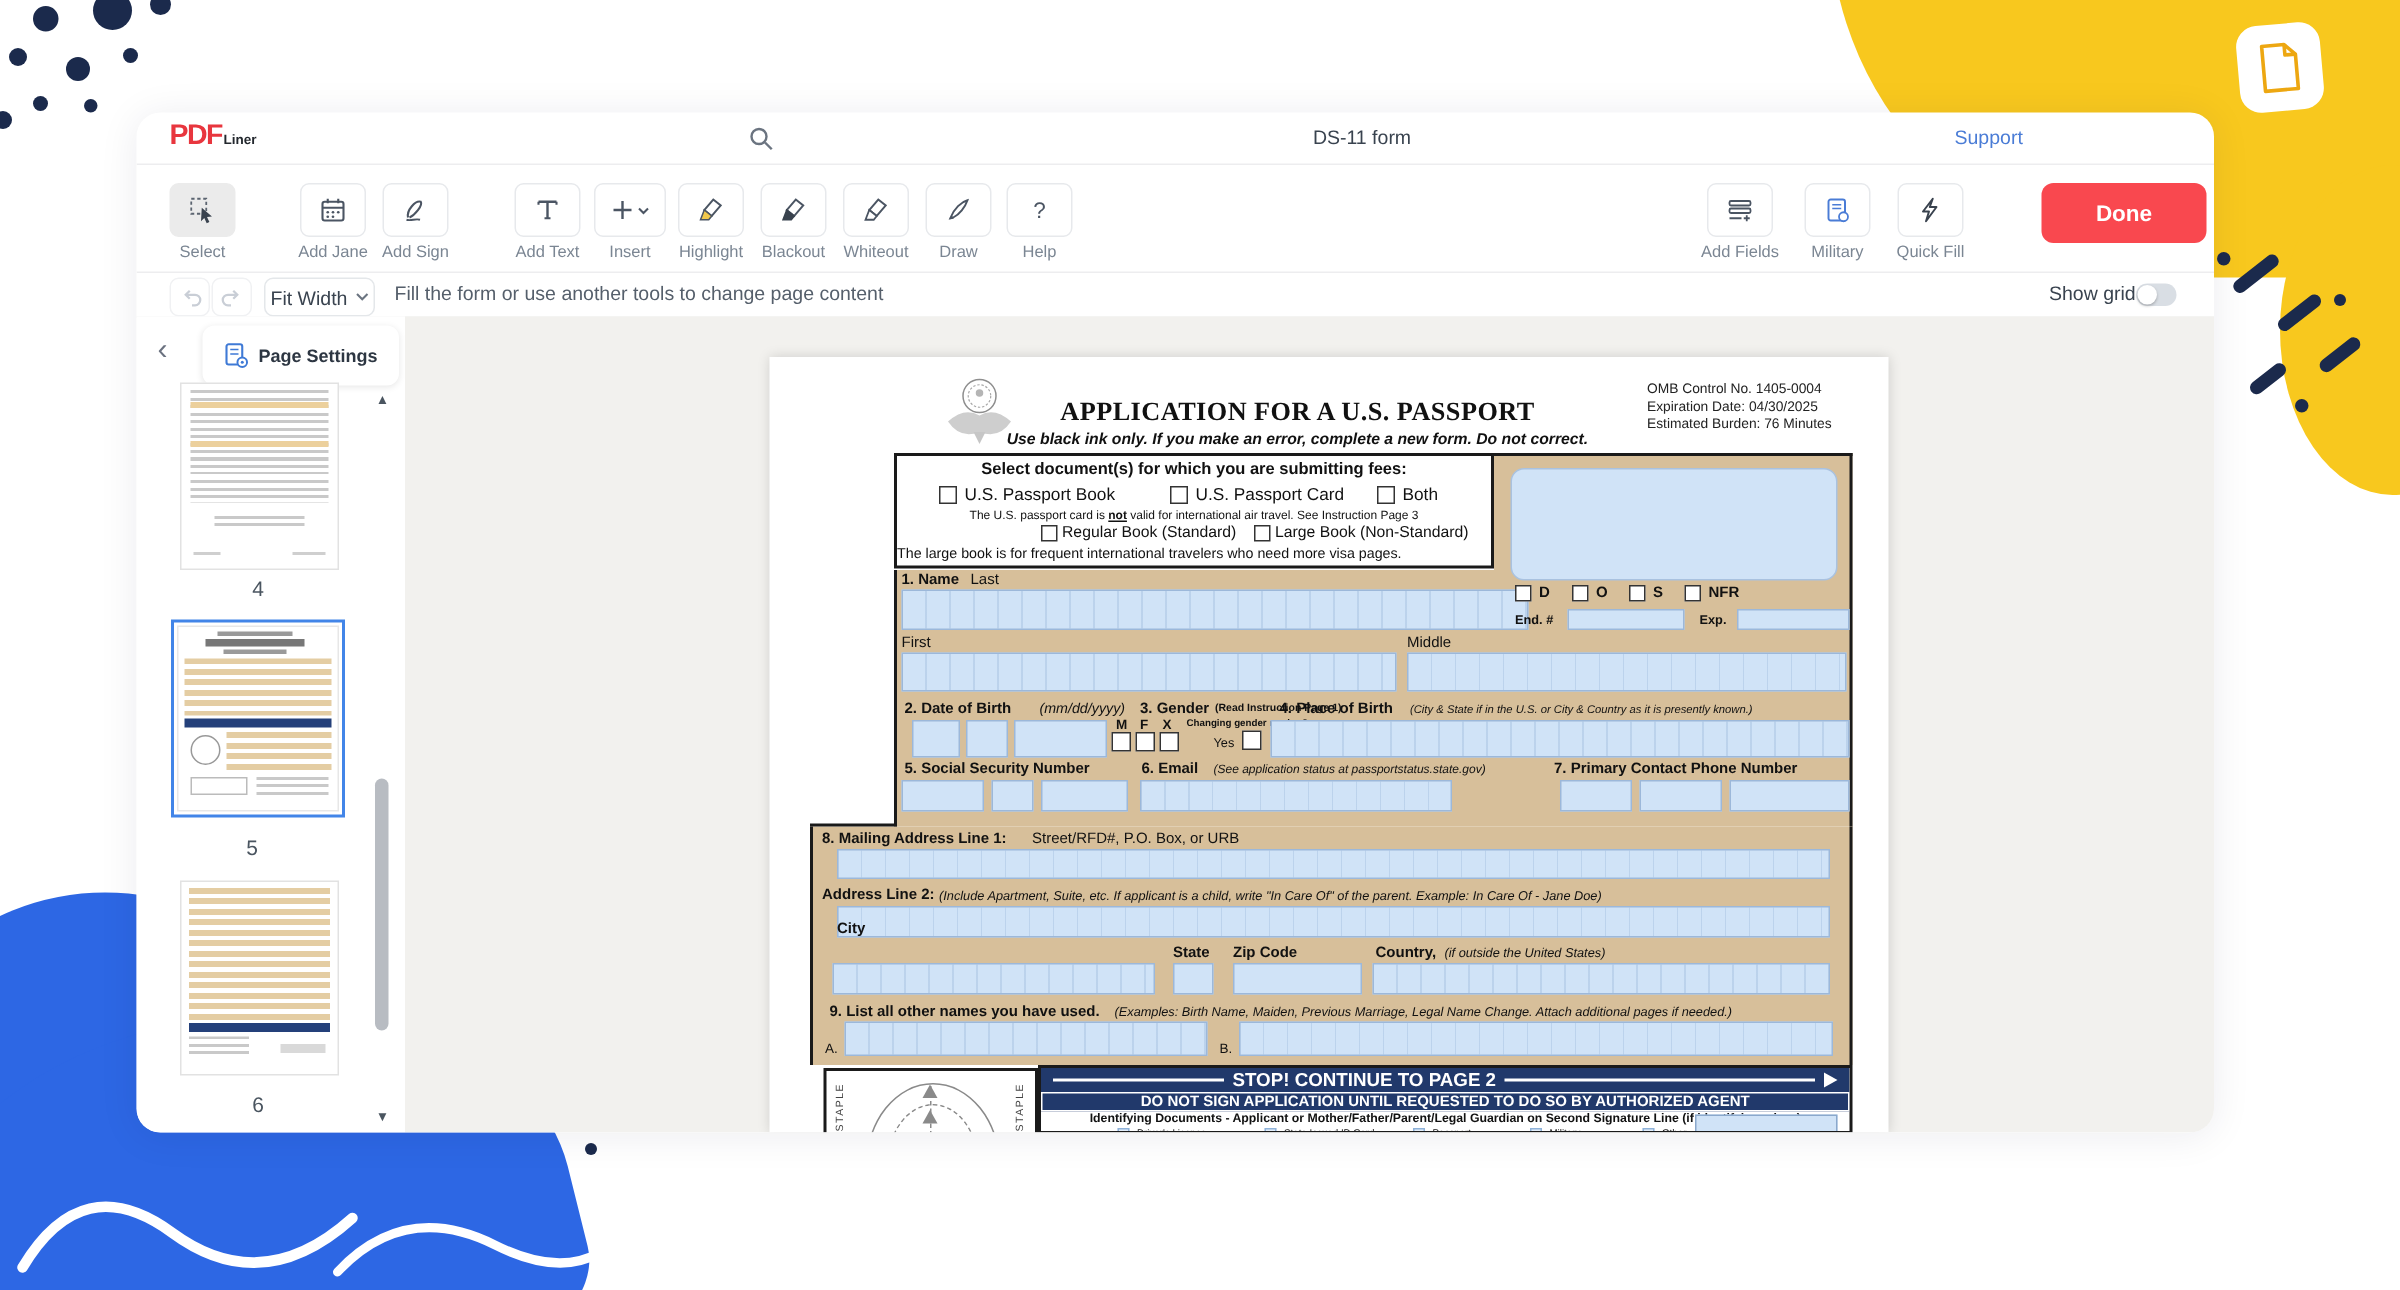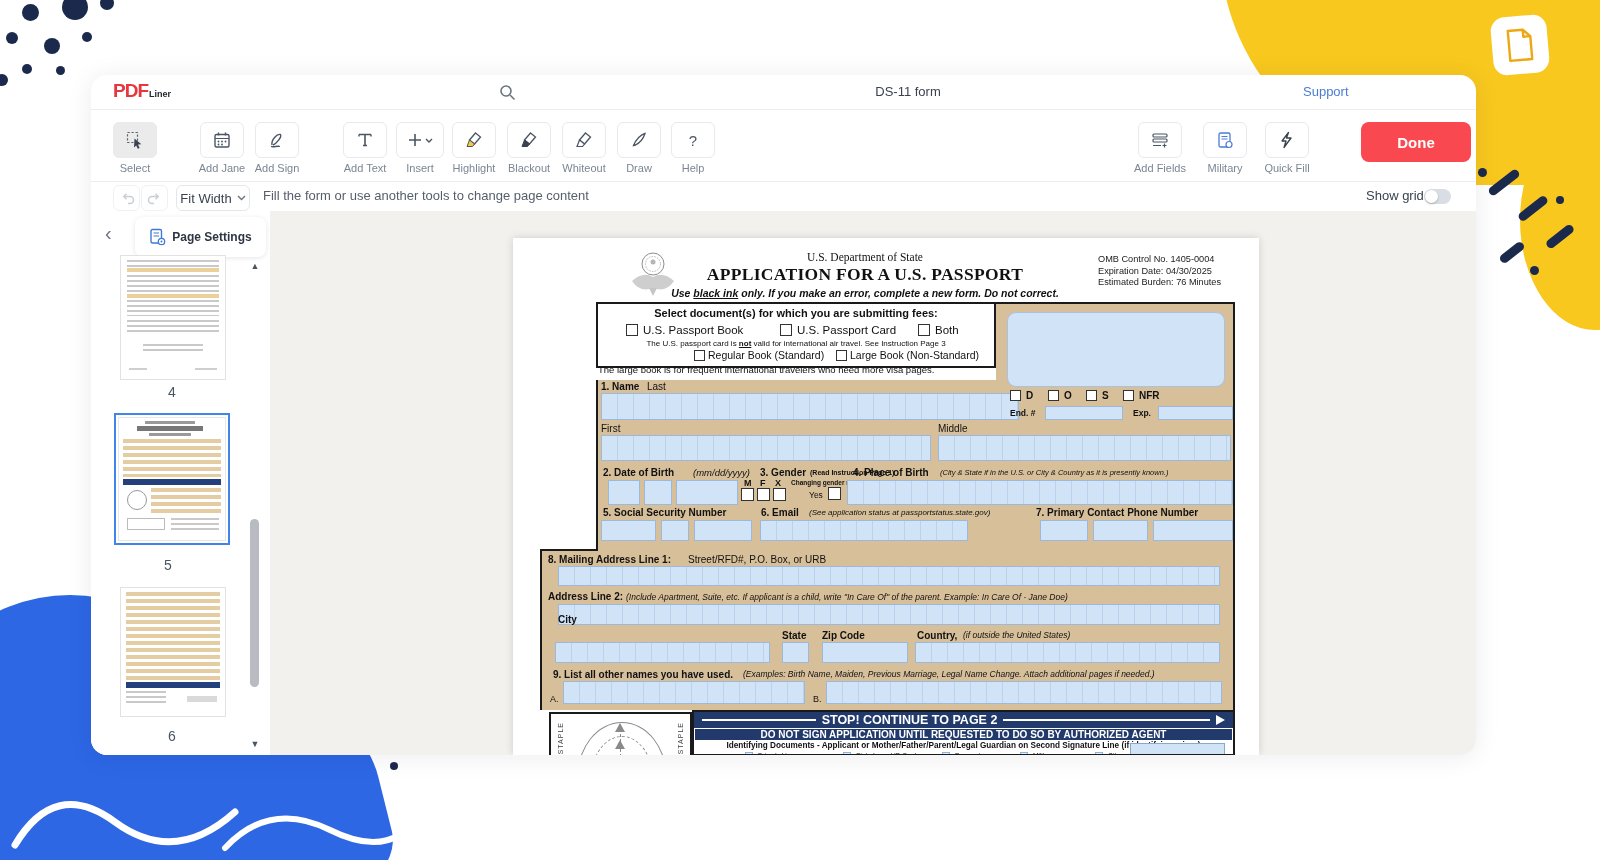--- a/index.html
+++ b/index.html
@@ -343,32 +343,31 @@
   <div class="canvas">
     <div class="page">
 
       <svg class="abs" style="left:116px;top:10px" width="48" height="50">
         <circle cx="24" cy="16" r="11" fill="none" stroke="#8e8e8e" stroke-width="1"></circle>
         <circle cx="24" cy="16" r="7.5" fill="none" stroke="#a8a8a8" stroke-width=".8" stroke-dasharray="1.6 1.2"></circle>
         <circle cx="24" cy="14" r="2.5" fill="#b5b5b5"></circle>
         <path d="M3 33 Q14 23 24 29 Q34 23 45 33 Q37 45 24 40 Q11 45 3 33 z" fill="#c6c6c6" opacity=".85"></path>
         <path d="M20 40 l4 8 4-8" fill="#c6c6c6"></path>
         </svg>
-      <div class="abs serif" style="left:120px;top:13px;width:464px;text-align:center;font-size:11.5px">U.S. Department of State</div>
       <div class="abs serif" style="left:120px;top:26px;width:464px;text-align:center;font-size:17.5px;font-weight:700;letter-spacing:.3px">APPLICATION FOR A U.S. PASSPORT</div>
       <div class="abs" style="left:100px;top:49px;width:504px;text-align:center;font-size:10.5px;font-weight:700;font-style:italic">
-        <span>Use </span><span style="text-decoration:underline">black ink</span><span> only. If you make an error, complete a new form. Do not correct.</span>
+        <span>Use </span><span style="">black ink</span><span> only. If you make an error, complete a new form. Do not correct.</span>
       </div>
       <div class="abs" style="left:585px;top:16px;font-size:9.2px;line-height:11.5px;color:#222">
         <div>OMB Control No. 1405-0004</div>
           <div>Expiration Date: 04/30/2025</div>
           <div>Estimated Burden: 76 Minutes</div>
       </div>
 
-      <div class="abs" style="left:83px;top:64px;width:400px;height:66px;border:2px solid #1a1a1a;box-sizing:border-box;background:#fff">
+      <div class="abs" style="left:83px;top:64px;width:400px;height:77px;border:2px solid #1a1a1a;box-sizing:border-box;background:#fff">
         <div class="abs" style="left:0;top:3px;width:100%;text-align:center;font-size:11px;font-weight:700">Select document(s) for which you are submitting fees:</div>
         <div class="cbx" style="left:28px;top:20px;width:12px;height:12px"></div>
         <span class="fl fn" style="left:45px;top:20px;font-size:11.5px">U.S. Passport Book</span>
         <div class="cbx" style="left:182px;top:20px;width:12px;height:12px"></div>
         <span class="fl fn" style="left:199px;top:20px;font-size:11.5px">U.S. Passport Card</span>
         <div class="cbx" style="left:320px;top:20px;width:12px;height:12px"></div>
         <span class="fl fn" style="left:337px;top:20px;font-size:11.5px">Both</span>
         <div class="abs" style="left:0;top:35px;width:100%;text-align:center;font-size:8px">
           <span>The U.S. passport card is </span><span style="font-weight:700;text-decoration:underline">not</span><span> valid for international air travel. See Instruction Page 3</span>
         </div>

